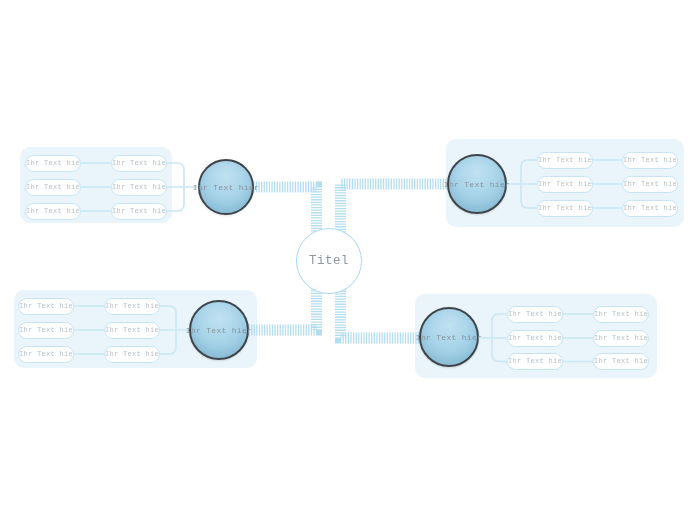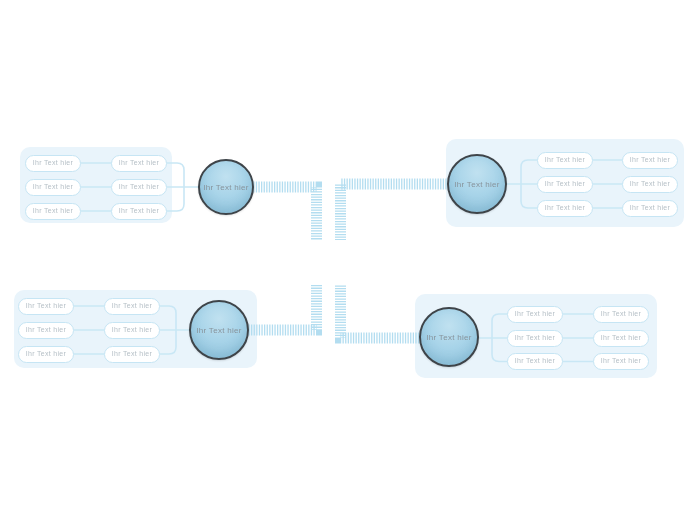--- a/index.html
+++ b/index.html
@@ -1,20 +1,20 @@
 <!DOCTYPE html>
 <html><head>
 <meta charset="utf-8">
 <style>
   html,body{margin:0;padding:0;background:#ffffff;}
   #stage{
     position:relative;
     width:697px;height:520px;
     background:#ffffff;
-    font-family:Liberation Sans, sans-serif;
+    font-family:Liberation Mono, monospace;
     overflow:hidden;
   }
   .panel{
     position:absolute;
     background:#e9f4fb;
     border-radius:10px;
   }
   #connectors{
     position:absolute;left:0;top:0;width:697px;height:520px;
   }
@@ -128,14 +128,15 @@
   <div class="pill" style="left:507px;top:353px">Ihr Text hier</div>
   <div class="pill" style="left:593px;top:305.5px">Ihr Text hier</div>
   <div class="pill" style="left:593px;top:329.5px">Ihr Text hier</div>
   <div class="pill" style="left:593px;top:353px">Ihr Text hier</div>
 
   <div class="node d56" style="left:198px;top:159px">Ihr Text hier</div>
   <div class="node d60" style="left:447px;top:154px">Ihr Text hier</div>
   <div class="node d60" style="left:189px;top:300px">Ihr Text hier</div>
   <div class="node d60" style="left:419px;top:307px">Ihr Text hier</div>
 
+  <div class="center-node">Titel</div>
 
 </div>
 
 </body></html>

